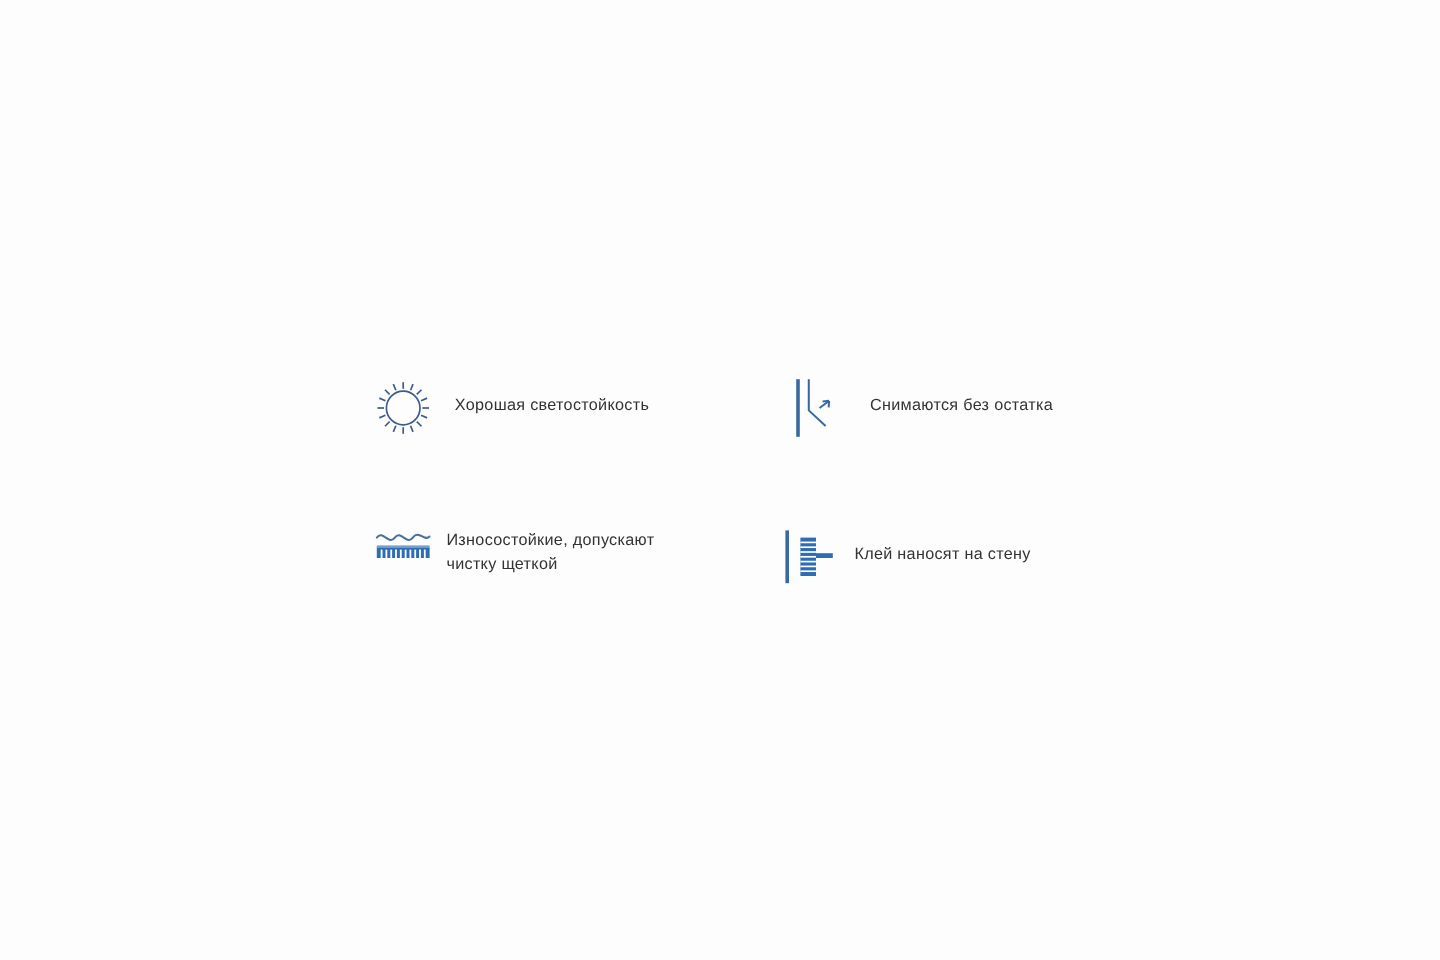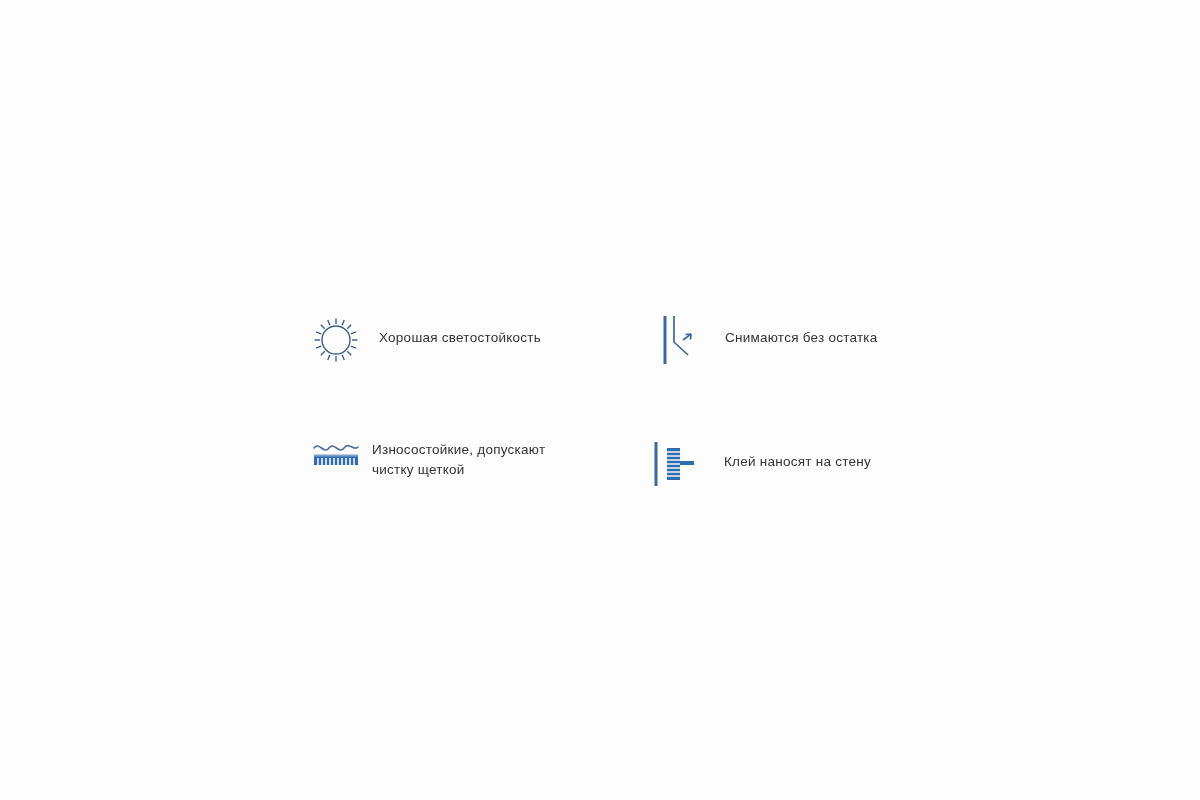--- a/index.html
+++ b/index.html
@@ -51,21 +51,21 @@
     line-height: 20px;
     color: #333333;
     letter-spacing: 0.25px;
     white-space: pre-line;
     padding-top: 14px;
   }
 
   .label-lightfast  { margin-left: 17px; }
   .label-removable  { margin-left: 18px; padding-top: 14px; }
   .label-washable   { margin-left: 10px; padding-top: 4px; }
-  .label-glue       { margin-left: 20px; padding-top: 12px; }
+  .label-glue       { margin-left: 8px; padding-top: 12px; }
 
   svg { display: block; overflow: visible; }
 </style>
 </head>
 <body>
 
 <div class="features-panel">
 
   <div class="feature-item pos-r1c1">
     <div class="feature-icon">

